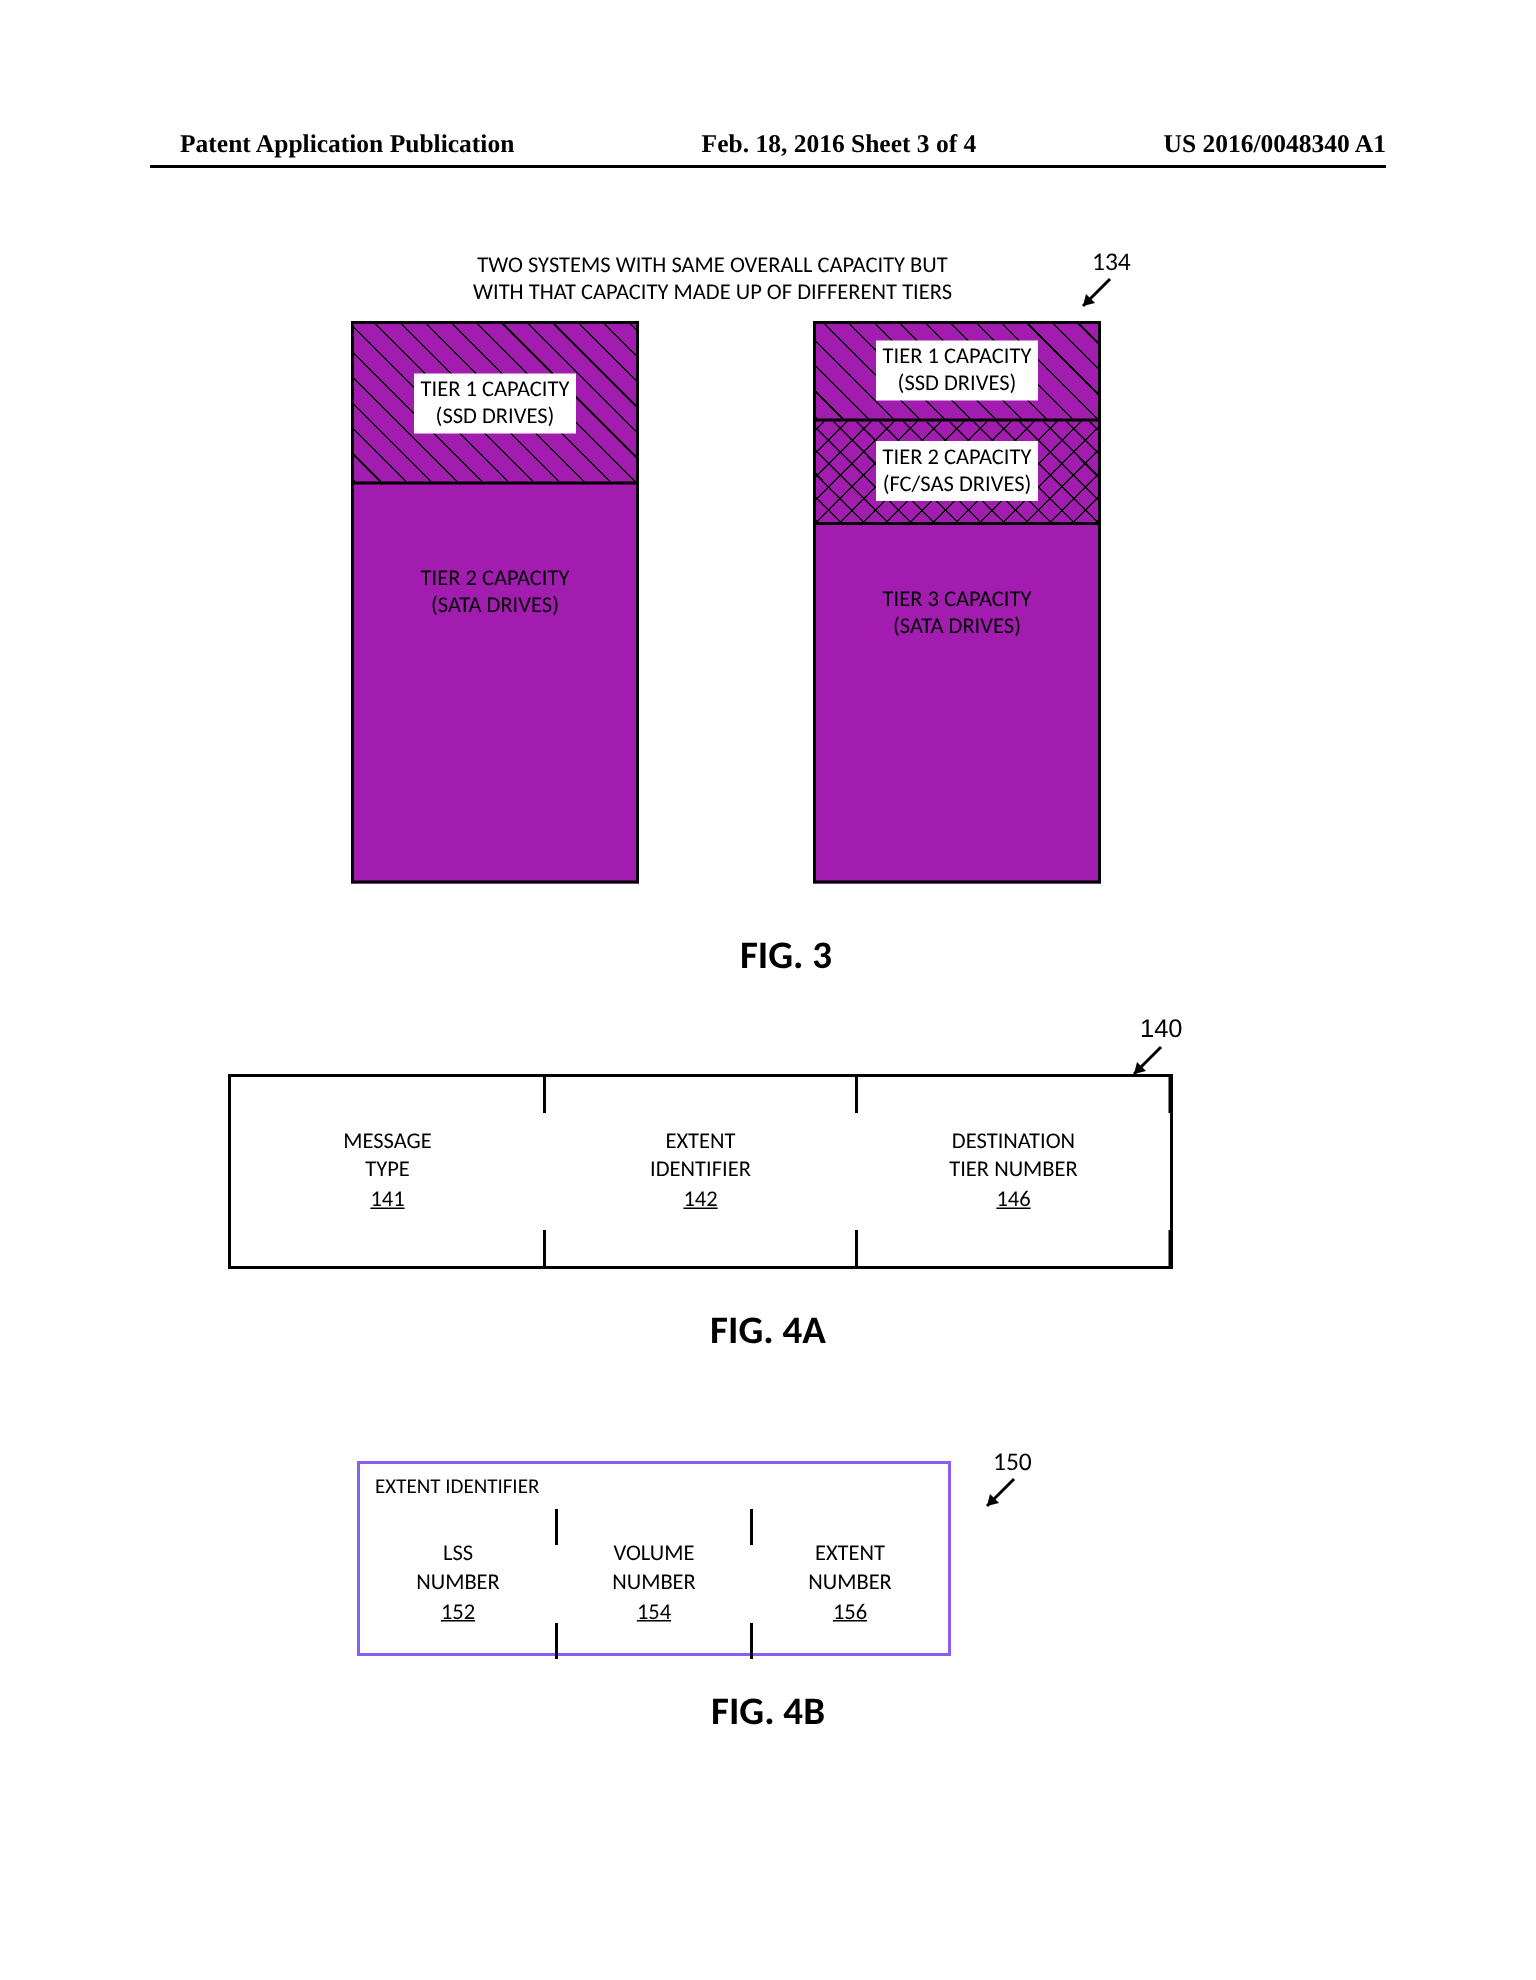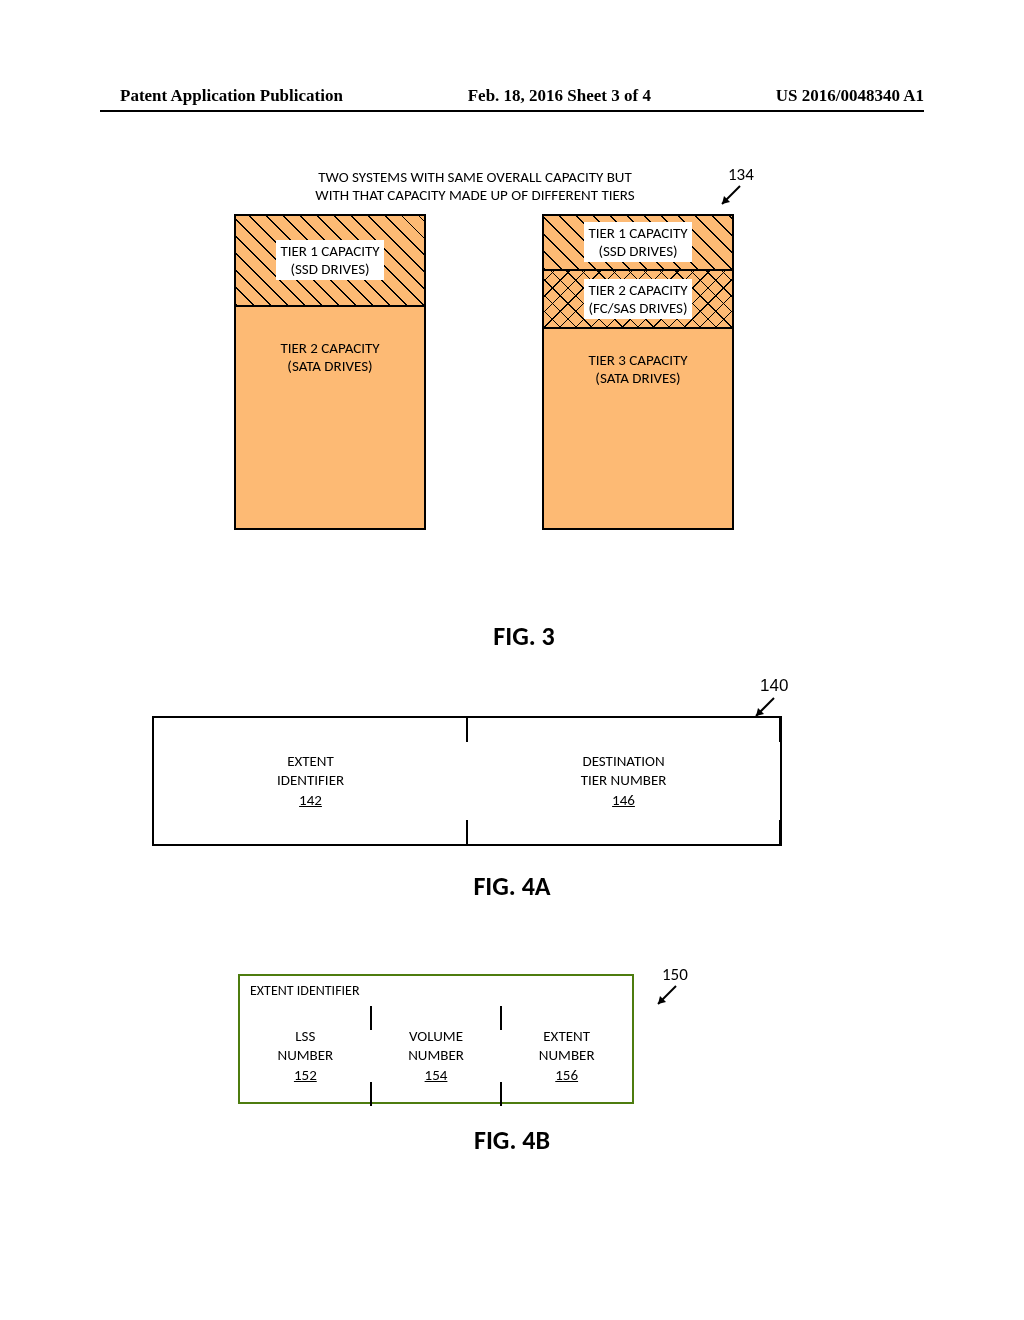--- a/index.html
+++ b/index.html
@@ -59,25 +59,25 @@
   .systems-row {
     position: absolute;
     top: 214px;
     left: 234px;
     width: 500px;
     display: flex;
     justify-content: space-between;
   }
   .system-box {
     width: 192px;
-    height: 316px;
+    height: 375px;
     border: 2px solid #000;
     display: flex;
     flex-direction: column;
-    background: #fdba74;
+    background: #a21caf;
   }
   .tier-segment {
     width: 100%;
     display: flex;
     flex-direction: column;
     justify-content: center;
     align-items: center;
     font-family: Calibri, Arial, sans-serif;
     font-size: 15px;
     text-align: center;
@@ -183,21 +183,21 @@
     left: 654px;
     width: 24px;
     height: 24px;
   }
   .extid-box {
     position: absolute;
     top: 974px;
     left: 238px;
     width: 396px;
     height: 130px;
-    border: 2px solid #4d7c0f;
+    border: 2px solid #8b5cf6;
     font-family: Calibri, Arial, sans-serif;
     font-size: 15px;
   }
   .extid-title {
     position: absolute;
     top: 6px;
     left: 10px;
     font-size: 14px;
   }
   .extid-row {
@@ -275,20 +275,27 @@
   </div>
 </div>
 <div class="fig-label fig3-label">FIG. 3</div>
 
 <div class="ref-140">140</div>
 <svg class="arrow-140" viewBox="0 0 24 24">
   <line x1="22" y1="2" x2="4" y2="20" stroke="#000" stroke-width="2"></line>
   <polygon points="4,20 12,18 6,12" fill="#000"></polygon>
 </svg>
 <div class="msg-box">
+  <div class="msg-cell">
+    <span>MESSAGE</span>
+    <span>TYPE</span>
+    <span class="under">141</span>
+    <div class="cell-divider-top"></div>
+    <div class="cell-divider-bot"></div>
+  </div>
   <div class="msg-cell">
     <span>EXTENT</span>
     <span>IDENTIFIER</span>
     <span class="under">142</span>
     <div class="cell-divider-top"></div>
     <div class="cell-divider-bot"></div>
   </div>
   <div class="msg-cell">
     <span>DESTINATION</span>
     <span>TIER NUMBER</span>

